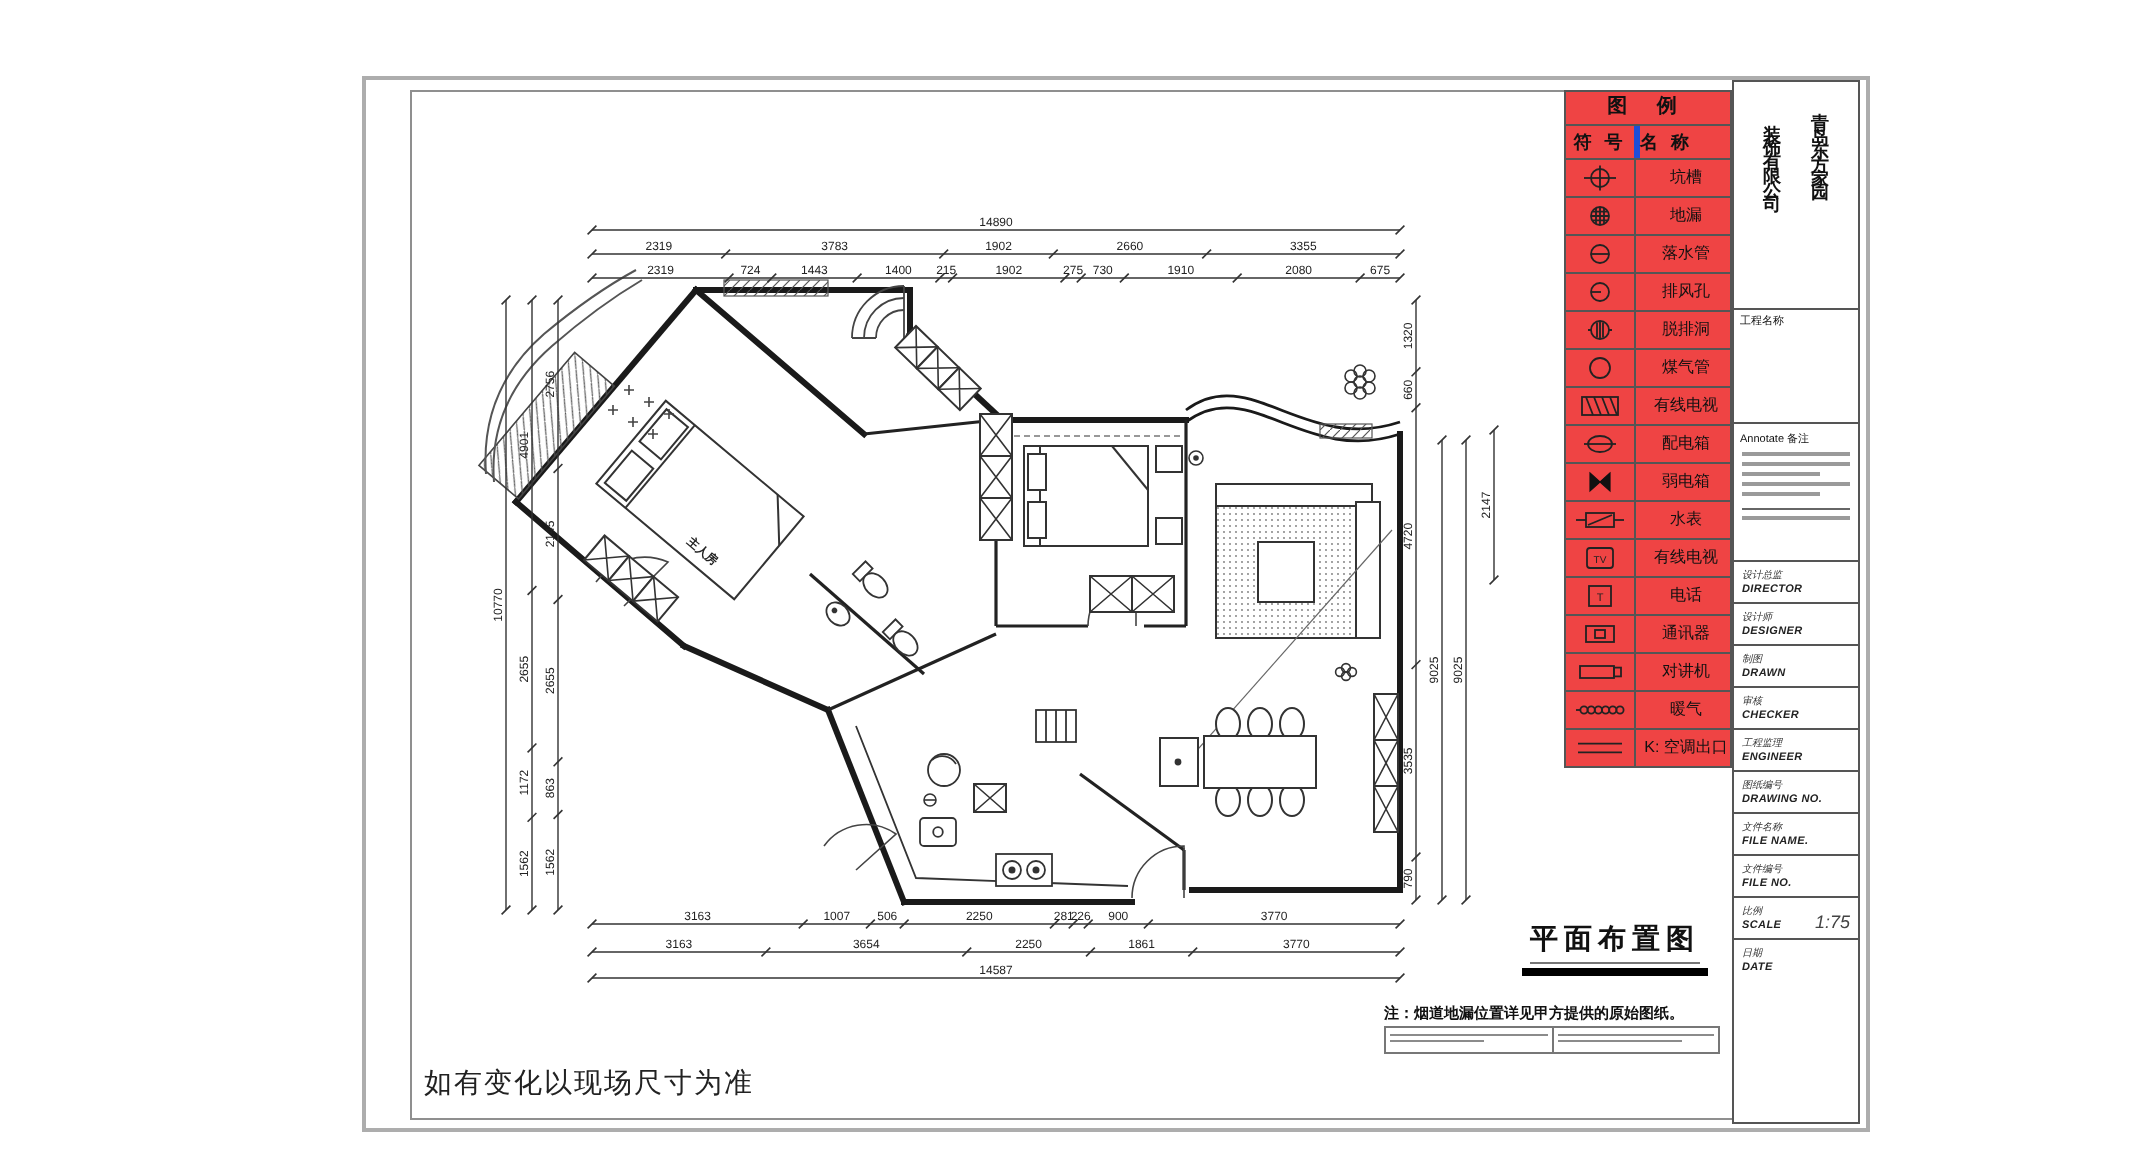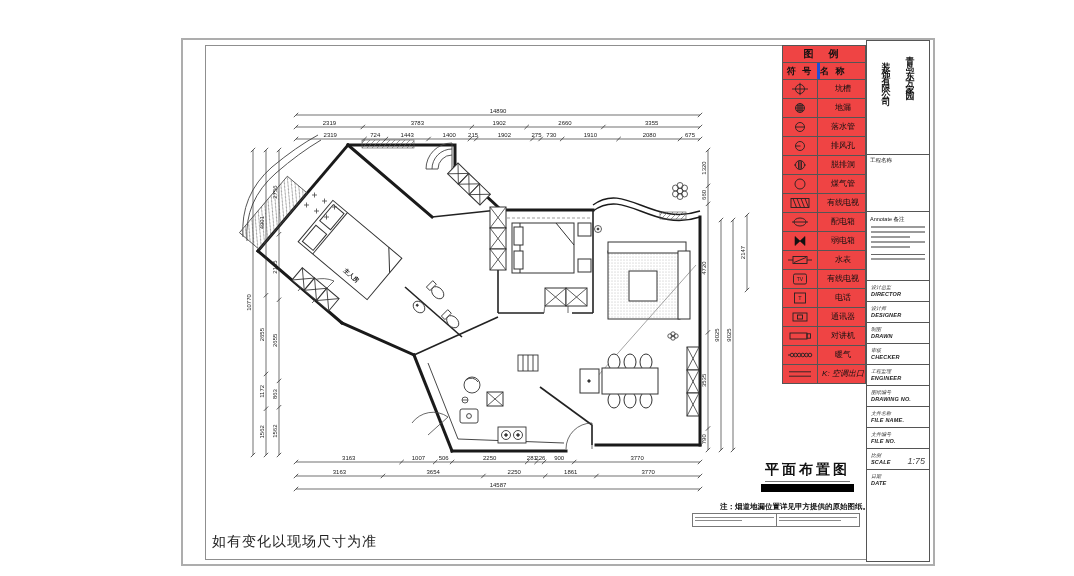--- a/index.html
+++ b/index.html
@@ -8,21 +8,21 @@
   .frame-outer{position:absolute;left:181px;top:38px;width:754px;height:528px;border:2px solid #adadad;box-sizing:border-box;}
   .frame-inner{position:absolute;left:205px;top:45px;width:725px;height:515px;border:1.5px solid #8f8f8f;box-sizing:border-box;}
 
   
   .legend{position:absolute;left:782px;top:45px;width:84px;border:1px solid #555;box-sizing:border-box;background:#ef4444;}
   .leg-title{height:16px;line-height:16px;text-align:center;font-size:10px;letter-spacing:6px;border-bottom:1px solid #555;font-weight:bold;}
   .leg-head{display:flex;height:16px;border-bottom:1px solid #555;font-size:9px;font-weight:bold;}
   .leg-head .c1{width:34px;border-right:3px solid #1d4ed8;text-align:center;line-height:16px;letter-spacing:2px;}
   .leg-head .c2{flex:1;line-height:16px;letter-spacing:2px;}
   .leg-row{display:flex;height:18px;border-bottom:1px solid #555;}
-  .leg-row:last-child{border-bottom:none;font-style:italic;}
+  .leg-row:last-child{border-bottom:none;}
   .leg-sym{width:34px;border-right:1px solid #555;display:flex;align-items:center;justify-content:center;}
   .leg-name{flex:1;font-size:8px;line-height:18px;padding-left:3px;white-space:nowrap;text-align:center;}
 
   
   .tblock{position:absolute;left:866px;top:40px;width:64px;height:522px;border:1px solid #555;box-sizing:border-box;background:#fff;}
   .tb-sec{border-bottom:1px solid #555;position:relative;box-sizing:border-box;}
   .tb-logo{height:70px;text-align:center;padding-top:2px;}
   .tb-logo .lg-en{font-family:"Liberation Serif",serif;font-size:7px;letter-spacing:1px;display:block;margin-top:-2px;}
   .tb-logo .lg-cn{font-size:7.5px;font-weight:bold;display:block;}
   .tb-company{height:114px;}
@@ -35,23 +35,23 @@
   .bar{height:2px;background:#9a9a9a;margin:3px 1px 0 1px;}
   .bar.short{width:70%;}
   .bar.div{margin-top:6px;background:#666;height:1px;}
   .tb-row{height:21px;border-bottom:1px solid #555;box-sizing:border-box;position:relative;font-style:italic;}
   .tb-row:last-child{border-bottom:none;}
   .tb-row .cn{font-size:5px;color:#333;padding:2.5px 0 0 4px;}
   .tb-row .en{font-size:5.5px;font-weight:bold;color:#222;padding:1px 0 0 4px;letter-spacing:0.2px;}
   .tb-row .val{position:absolute;right:4px;bottom:3px;font-size:9px;color:#444;}
 
   
-  .plan-title{position:absolute;left:761px;top:461px;font-size:14px;font-weight:bold;letter-spacing:3px;border-bottom:8px solid #000000;padding:0 4px 2px 4px;}
+  .plan-title{position:absolute;left:761px;top:461px;font-size:14px;font-weight:bold;letter-spacing:3px;border-bottom:4px solid #000000;padding:0 4px 2px 4px;}
   .plan-title:after{content:"";display:block;height:1px;background:#777;margin-top:1.5px;}
-  .note-text{position:absolute;left:692px;top:502px;font-size:7.5px;font-weight:bold;margin-left:28px;}
+  .note-text{position:absolute;left:692px;top:502px;font-size:7.5px;font-weight:bold;}
   .note-strip{position:absolute;left:692px;top:513px;width:168px;height:14px;display:flex;border:1px solid #777;box-sizing:border-box;}
   .note-cell{flex:1;border-right:1px solid #777;padding:1px 2px;}
   .note-cell:last-child{border-right:none;}
   .note-cell .bar{height:1.5px;margin:1.5px 0 0 0;background:#8b8b8b;}
   .site-note{position:absolute;left:212px;top:533px;font-size:14px;letter-spacing:1px;color:#222;text-align:right;}
 
   svg text{font-family:"Liberation Sans",sans-serif;}
   .dimtxt{font-size:6px;fill:#222;}
   .roomtxt{font-size:6px;fill:#222;font-weight:bold;}
 </style>

